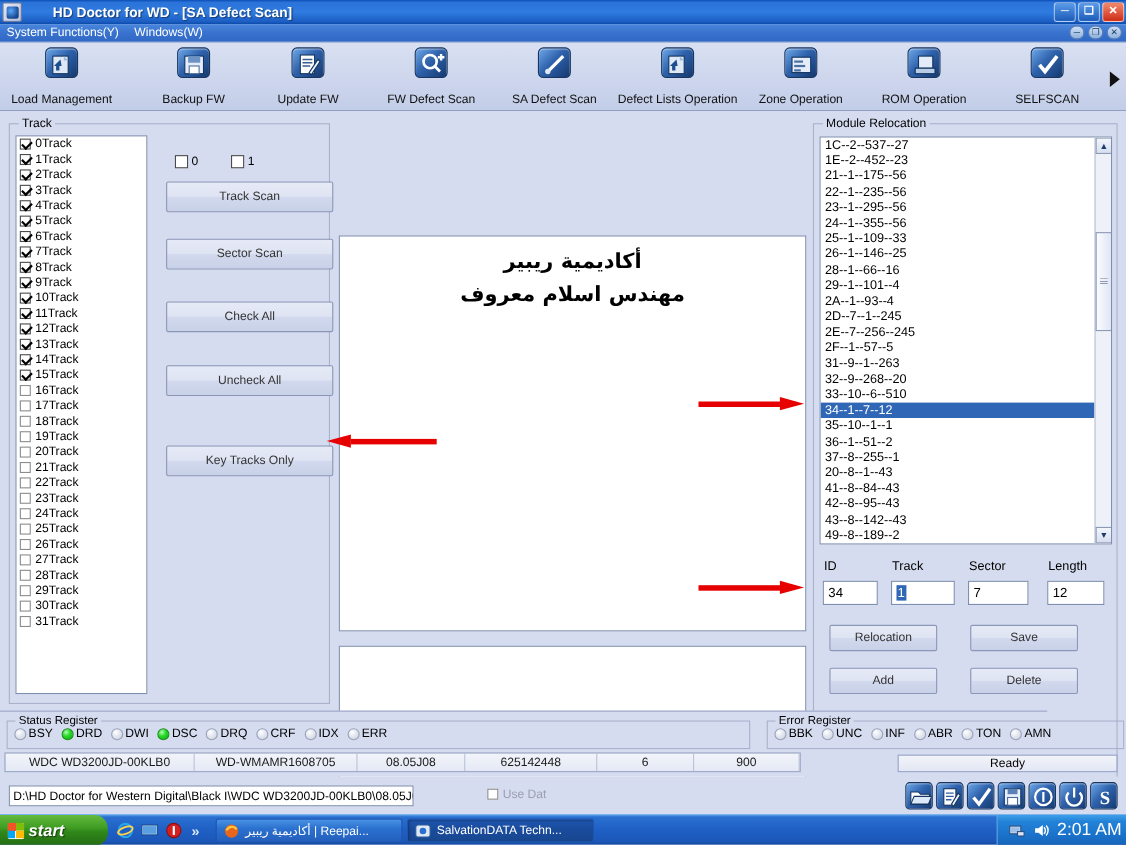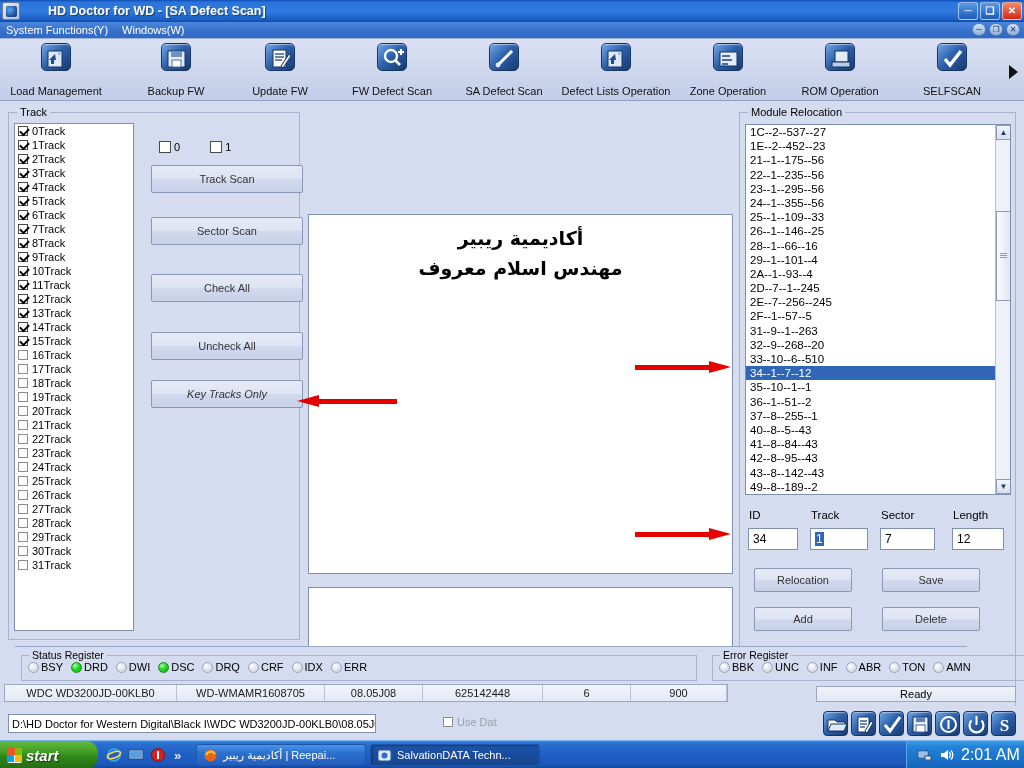--- a/index.html
+++ b/index.html
@@ -200,21 +200,21 @@
     position:absolute; height:22px; background:#fff; border:1px solid #7f8fb0;
     font-size:12px; color:#000; display:flex; align-items:center; padding-left:4px;
   }
   .txtbox .selchar { background:#2f66b5; color:#fff; padding:0 1px; }
 
   .act-btn { position:absolute; width:98px; height:24px; }
 
   
   .status-area {
     position:absolute; left:0; top:646px; width:952px; height:60px;
-    background:#d6dcf0; border-top:1px solid #9aa6c6;margin-left:15px;
+    background:#d6dcf0; border-top:1px solid #9aa6c6;
   }
   .sgroup { position:absolute; border:1px solid #a8b2cc; }
   .sgroup > .g-title {
     position:absolute; top:-7px; left:7px; background:#d6dcf0; padding:0 3px;
     font-size:10.5px; color:#000;
   }
   .led {
     width:11px;height:11px;border-radius:50%;
     border:1px solid #9aa2b6;
     background: radial-gradient(circle at 35% 30%, #ffffff 0%, #e3e7f0 45%, #c9cfdd 100%);
@@ -589,21 +589,21 @@
           <div class="flag">
             <div class="cbx"></div>
             <span>1</span>
           </div>
         </div>
 
       <div class="btn side-btn" style="top:52px;">Track Scan</div>
       <div class="btn side-btn" style="top:161px;">Check All</div>
       <div class="btn side-btn" style="top:104px;">Sector Scan</div>
       <div class="btn side-btn" style="top:219px;">Uncheck All</div>
-      <div class="btn side-btn" style="top:267px;font-style:italic;">Key Tracks Only</div>
+      <div class="btn side-btn" style="top:292px;">Key Tracks Only</div>
     </div>
 
     <div class="center-top"></div>
     <div class="center-bottom"></div>
 
     <div class="watermark" style="left:308px; width:425px;">
       <div class="wm-line">أكاديمية ريبير</div>
       <div class="wm-line">مهندس اسلام معروف</div>
     </div>
 
@@ -639,21 +639,21 @@
             <div class="mod-row">2D--7--1--245</div>
             <div class="mod-row">2E--7--256--245</div>
             <div class="mod-row">2F--1--57--5</div>
             <div class="mod-row">31--9--1--263</div>
             <div class="mod-row">32--9--268--20</div>
             <div class="mod-row">33--10--6--510</div>
             <div class="mod-row sel">34--1--7--12</div>
             <div class="mod-row">35--10--1--1</div>
             <div class="mod-row">36--1--51--2</div>
             <div class="mod-row">37--8--255--1</div>
-            <div class="mod-row">40--8--5--43</div>
+            <div class="mod-row">20--8--1--43</div>
             <div class="mod-row">41--8--84--43</div>
             <div class="mod-row">42--8--95--43</div>
             <div class="mod-row">43--8--142--43</div>
             <div class="mod-row">49--8--189--2</div>
           </div>
         <div class="scrollbar">
           <div class="sb-btn up">▲</div>
           <div class="sb-thumb"></div>
           <div class="sb-btn down">▼</div>
         </div>

